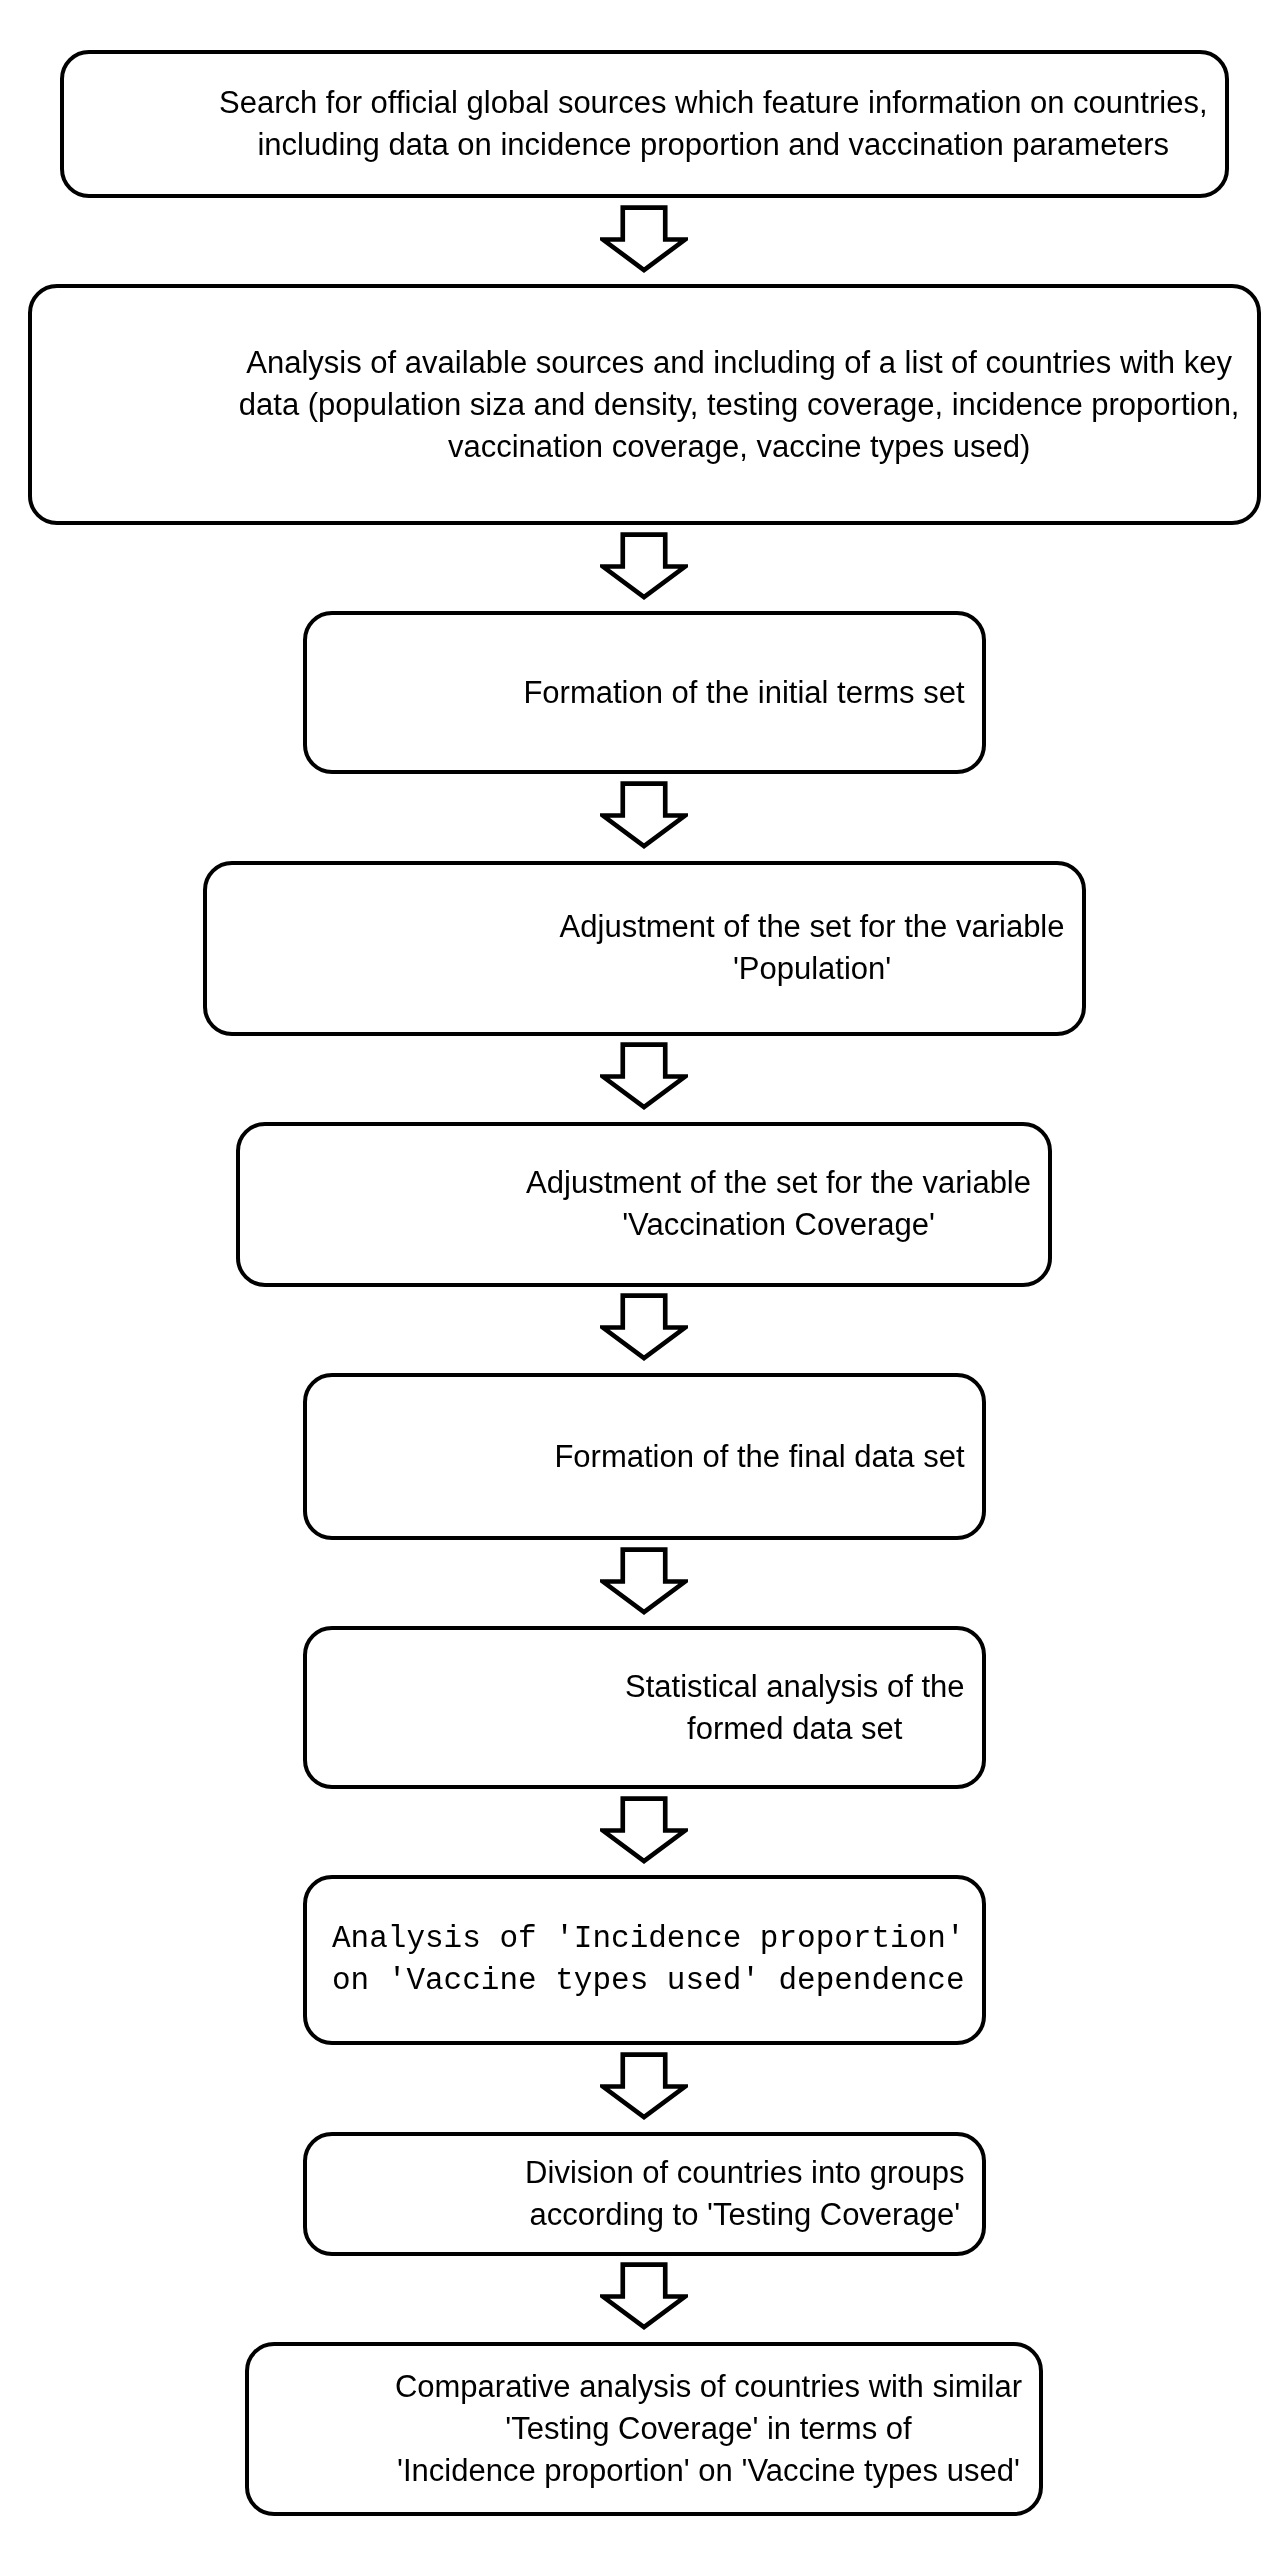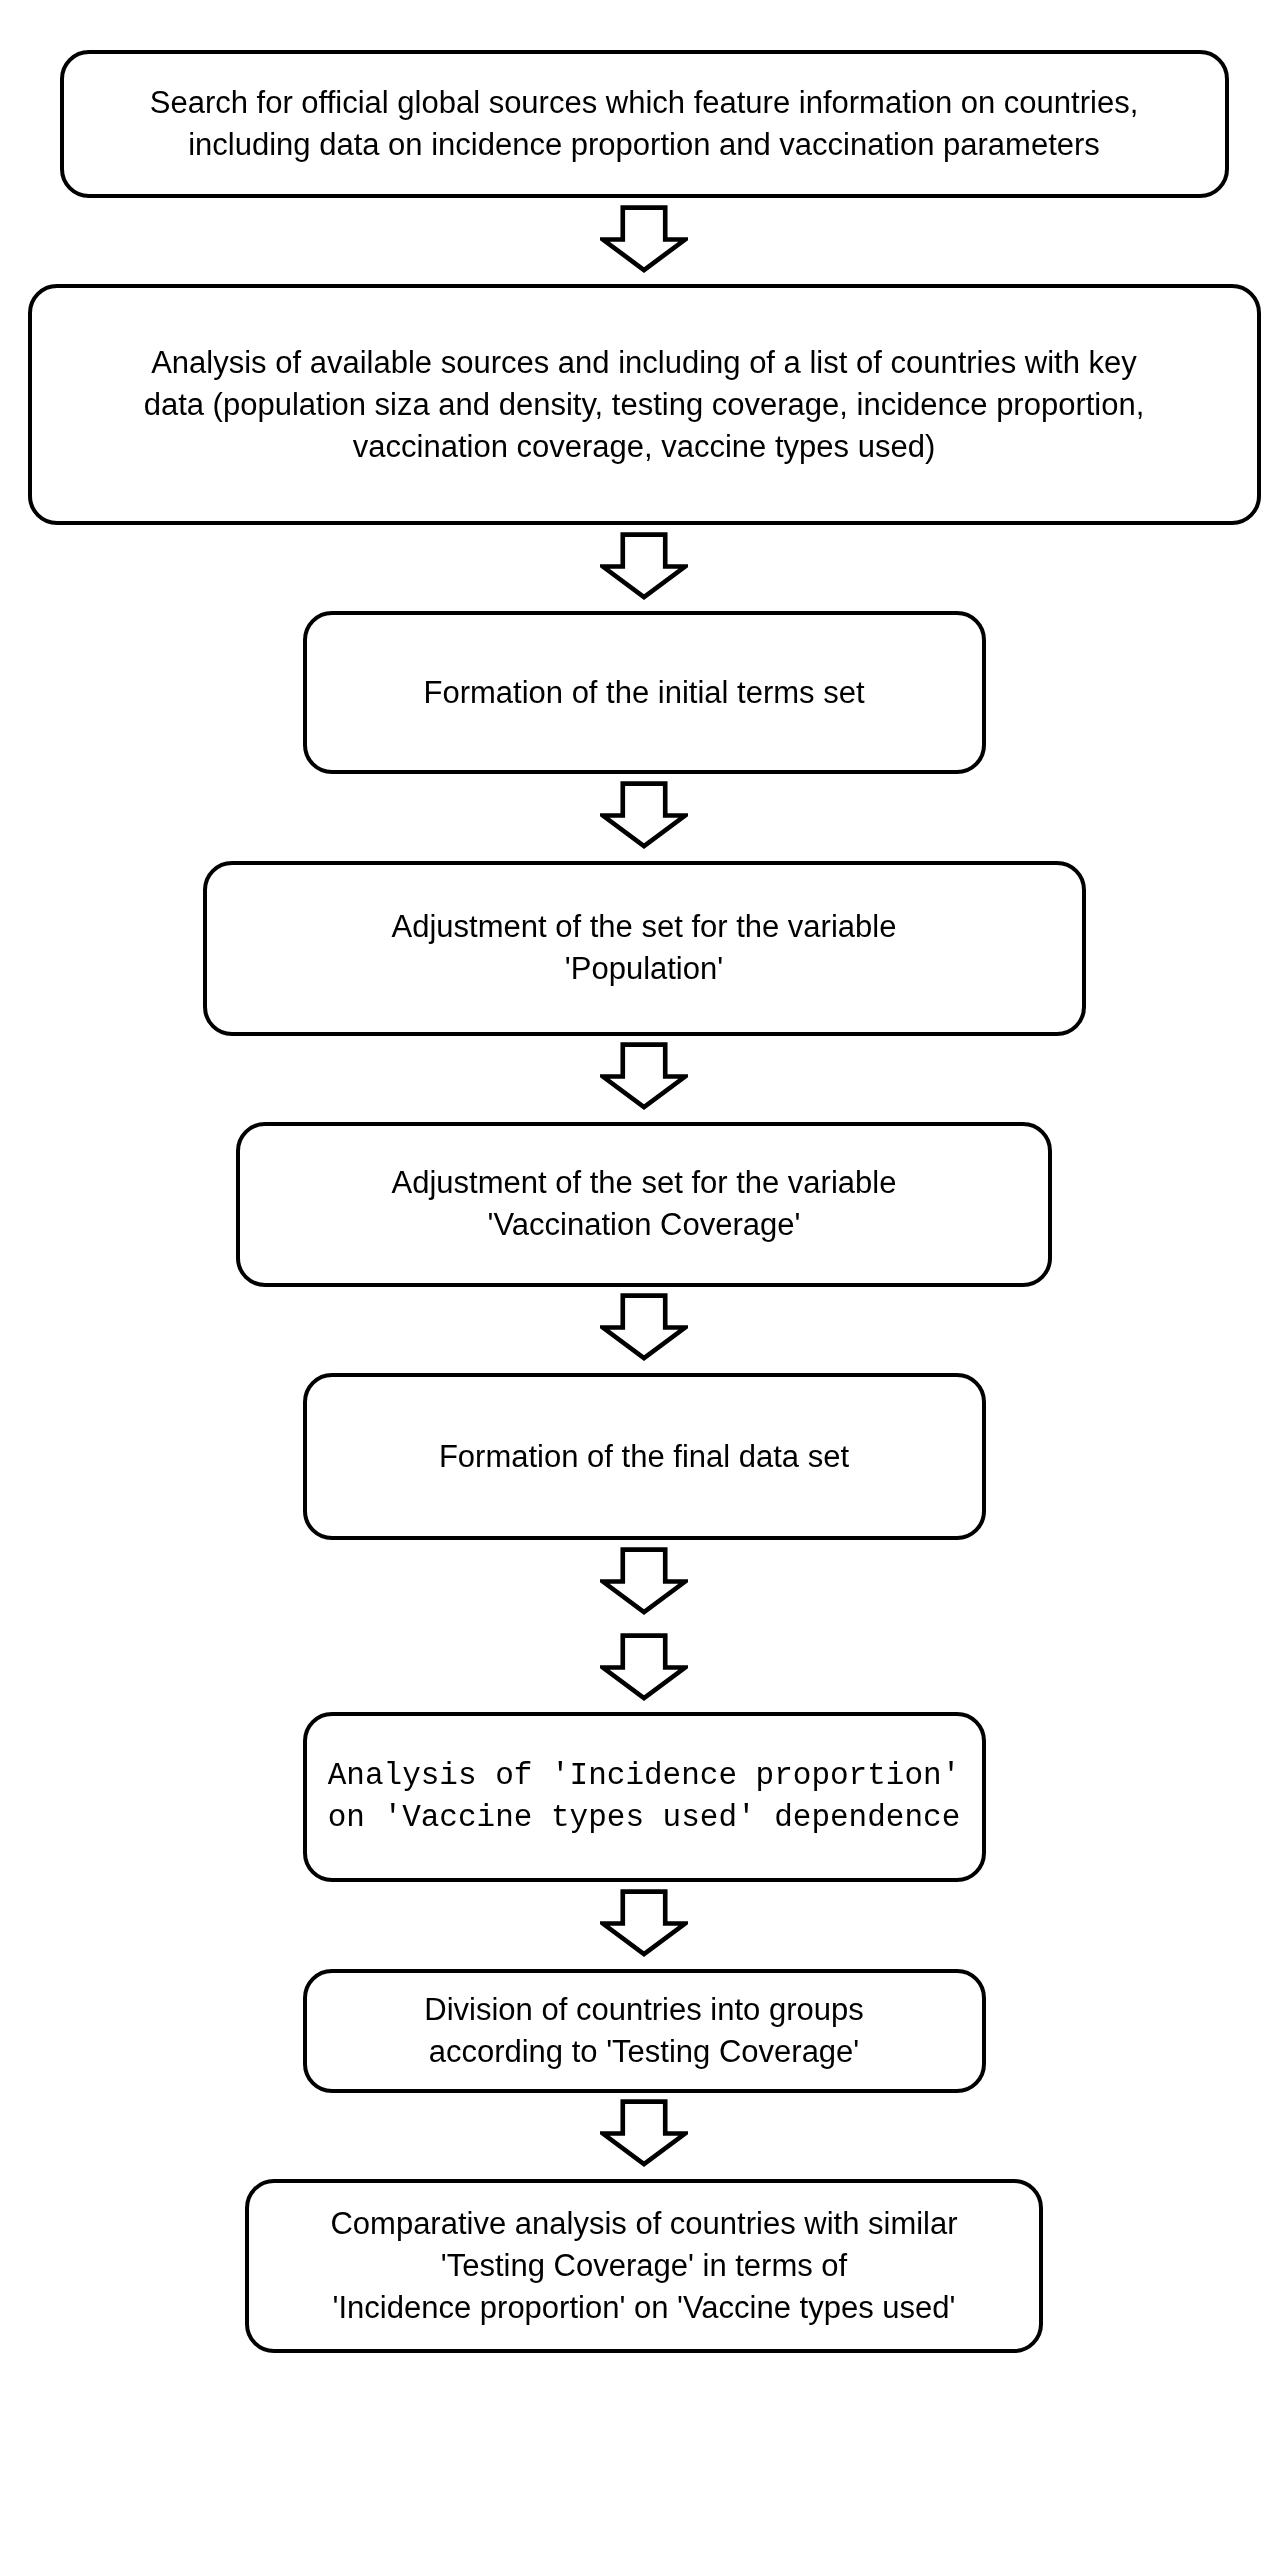--- a/index.html
+++ b/index.html
@@ -21,21 +21,21 @@
     padding-top: 50px;
     transform: translateX(6px);
   }
   .box {
     box-sizing: border-box;
     border: 4px solid #000000;
     border-radius: 29px;
     background: #ffffff;
     display: flex;
     align-items: center;
-    justify-content: center;
+    justify-content: flex-end;
     padding: 0 17px;
   }
   .box .label {
     white-space: pre-line;
     text-align: center;
     font-size: 31px;
     line-height: 1.35;
     color: #000000;
   }
   .s1  { width: 1169px; height: 148px; }
@@ -120,20 +120,24 @@
   <div class="box s6">
     <span class="label">Formation of the final data set</span>
   </div>
 
   <div class="arrow">
     <svg width="88" height="69" viewBox="0 0 132 104" xmlns="http://www.w3.org/2000/svg">
       <polygon points="34,4 98,4 98,52 128,52 66,98 4,52 34,52" fill="#ffffff" stroke="#000000" stroke-width="7"></polygon>
     </svg>
   </div>
 
+  <div class="box s7">
+    <span class="label">Statistical analysis of the
+formed data set</span>
+  </div>
 
   <div class="arrow">
     <svg width="88" height="69" viewBox="0 0 132 104" xmlns="http://www.w3.org/2000/svg">
       <polygon points="34,4 98,4 98,52 128,52 66,98 4,52 34,52" fill="#ffffff" stroke="#000000" stroke-width="7"></polygon>
     </svg>
   </div>
 
   <div class="box s8">
     <span class="label">Analysis of 'Incidence proportion'
 on 'Vaccine types used' dependence</span>

